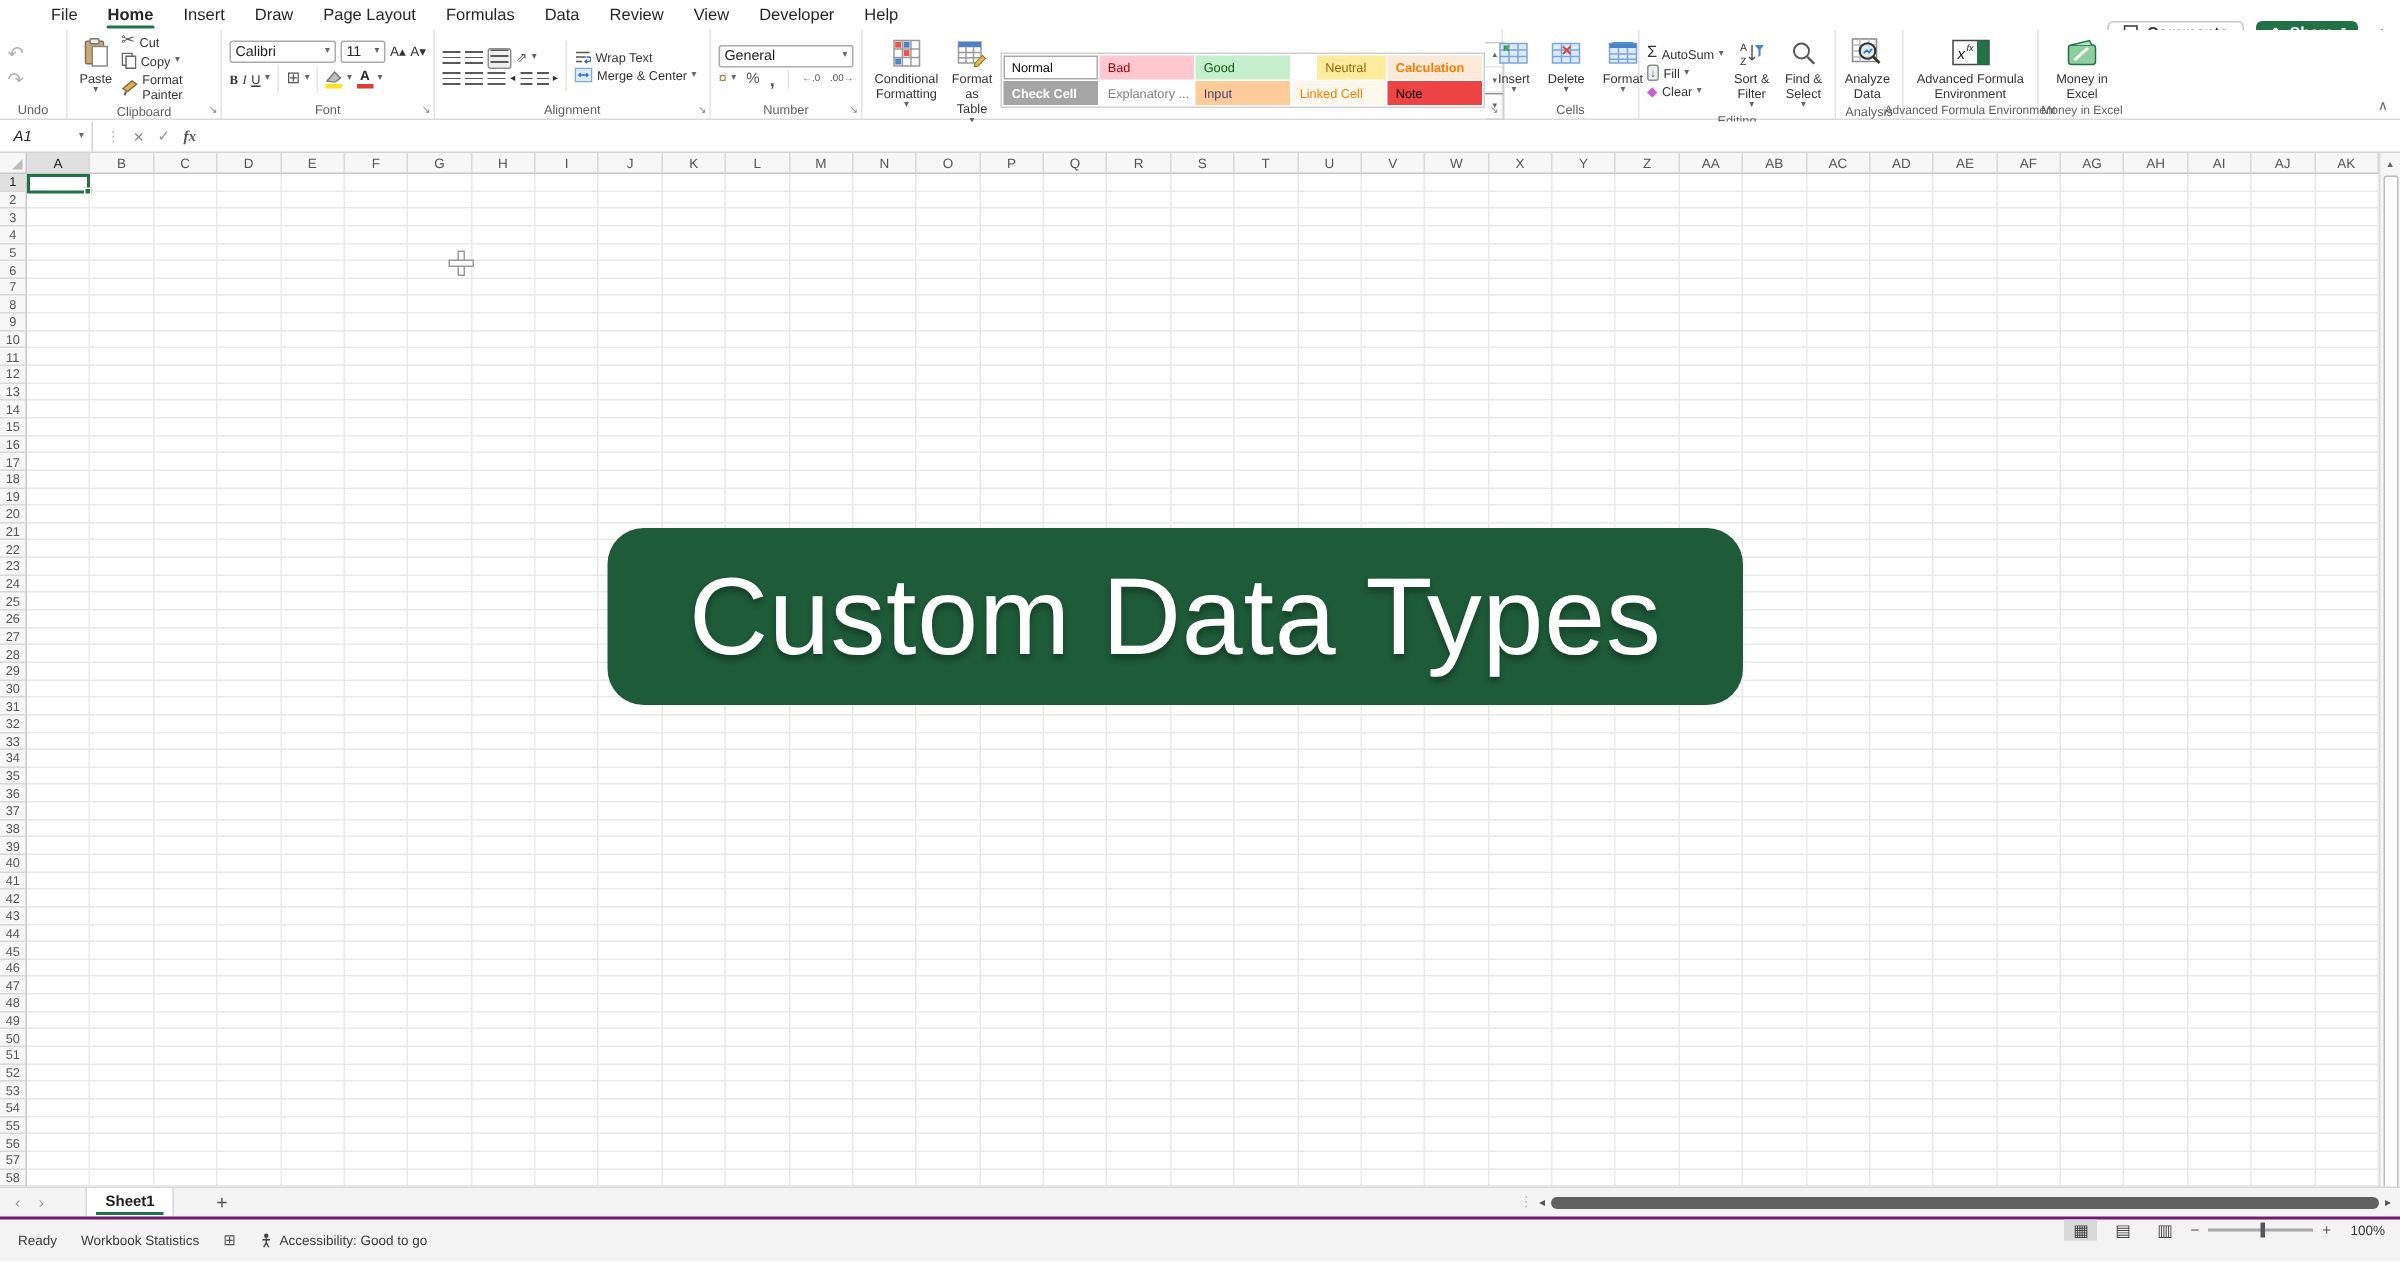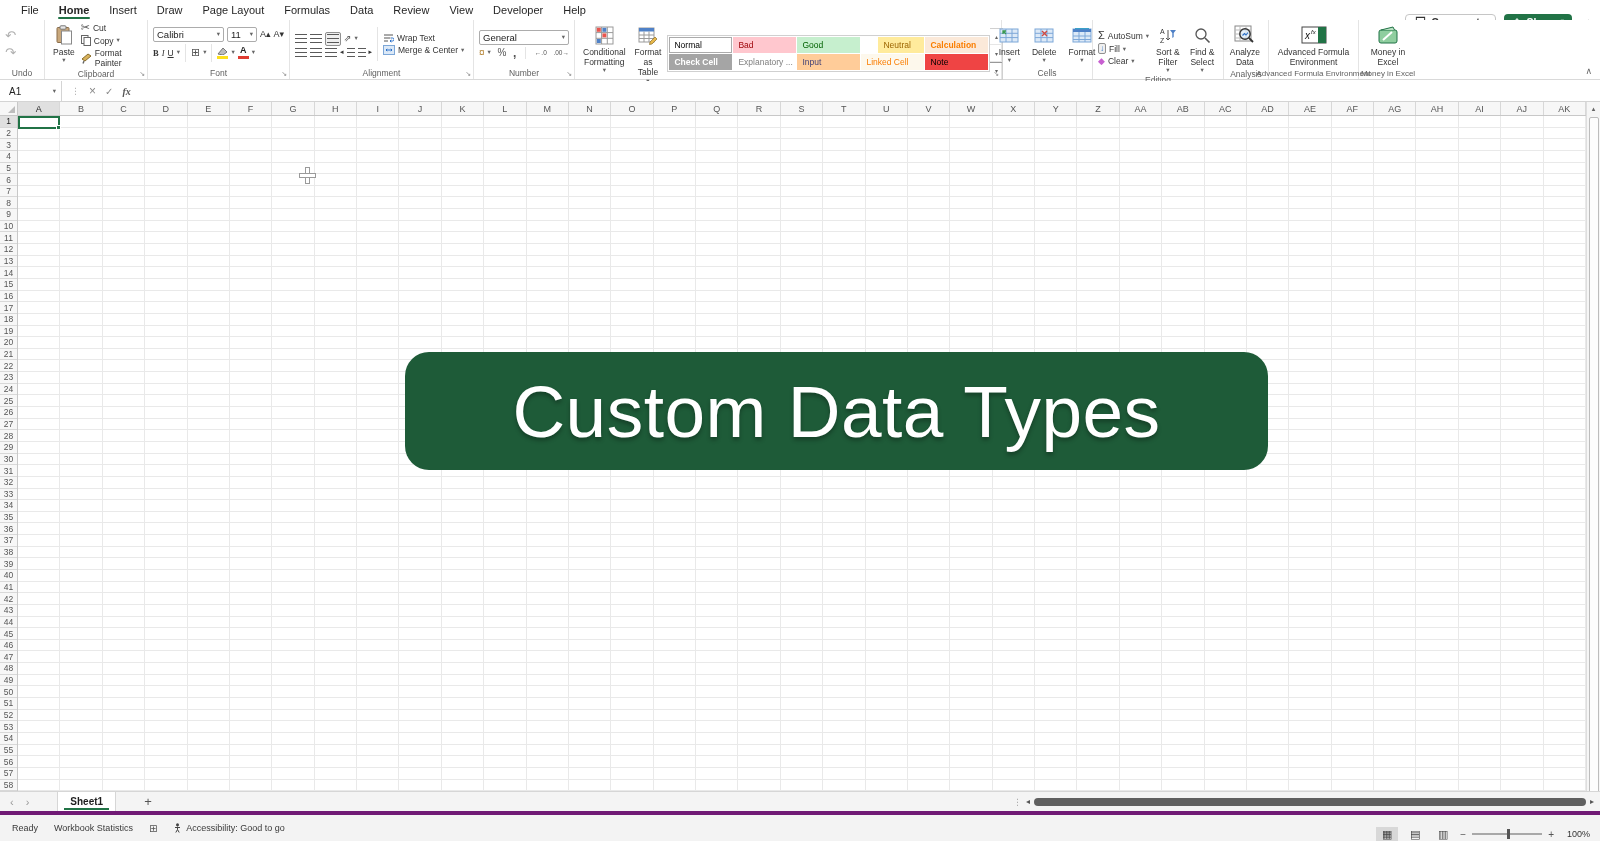--- a/index.html
+++ b/index.html
@@ -1,20 +1,20 @@
 <!DOCTYPE html>
 <html><head>
 <meta charset="utf-8">
 <style>
   *{margin:0;padding:0;box-sizing:border-box;font-family:"Liberation Sans","DejaVu Sans",sans-serif;}
   html,body{width:1600px;height:841px;overflow:hidden;background:#fff;color:#262626;}
   body{position:relative;font-size:11px;}
 
   
-  .menubar{position:absolute;top:0;left:3px;right:0;height:20px;background:#fff;display:flex;align-items:center;gap:36px;}
+  .menubar{position:absolute;top:0;left:16px;right:0;height:20px;background:#fff;display:flex;align-items:center;gap:36px;}
   .menu-items{display:flex;height:100%;padding-left:8px;}
   .menu-item{padding:0 10px;display:flex;align-items:center;height:100%;font-size:11px;color:#262626;position:relative;cursor:default;}
   .menu-item.active{font-weight:700;}
   .menu-item.active::after{content:"";position:absolute;left:9px;right:9px;bottom:1px;height:2.5px;background:#217346;border-radius:2px;}
   .menu-right{margin-left:auto;display:flex;align-items:flex-end;gap:8px;padding-right:8px;margin-top:23px;}
   .comments-btn{display:flex;align-items:center;gap:5px;border:1px solid #c6c6c6;border-radius:4px;background:#fff;height:16px;padding:0 9px;font-size:10.5px;font-weight:600;color:#333;}
   .share-btn{display:flex;align-items:center;gap:5px;background:#217346;color:#fff;border:none;border-radius:4px;height:16px;padding:0 8px;font-size:10.5px;font-weight:600;}
   .share-btn .ddv{color:#d8e9df;}
   .feedback-ic{color:#444;font-size:12px;display:flex;align-items:center;}
 
@@ -41,21 +41,21 @@
   .gallery-wrap{display:flex;align-items:center;}
   .gallery{display:grid;grid-template-columns:repeat(5,63px);grid-auto-rows:16px;gap:1px;background:#fff;border:1px solid #d0d0d0;padding:1px;}
   .style-cell{font-size:8.5px;display:flex;align-items:center;padding-left:4px;border:1px solid transparent;white-space:nowrap;overflow:hidden;cursor:default;}
   .gal-scroll{width:13px;height:52px;display:flex;flex-direction:column;border:1px solid #d0d0d0;border-left:none;}
   .gal-scroll span{flex:1;display:flex;align-items:center;justify-content:center;font-size:6px;color:#666;border-bottom:1px solid #e6e6e6;cursor:default;}
   .gal-scroll span:last-child{border-bottom:none;border-top:1px solid #999;}
   .collapse-ribbon{position:absolute;right:8px;bottom:3px;color:#666;font-size:9px;}
 
   
   .formulabar{position:absolute;top:81px;left:0;right:0;height:21px;background:#fff;border-bottom:1px solid #d4d4d4;display:flex;align-items:stretch;}
-  .namebox{width:62px;display:flex;align-items:center;justify-content:space-between;padding:0 5px 0 9px;border-right:1px solid #d4d4d4;font-size:10px;color:#222;}
+  .namebox{width:62px;display:flex;align-items:center;justify-content:space-between;padding:0 5px 0 9px;border-right:1px solid #d4d4d4;font-size:10px;color:#222;font-style:italic;}
   .fx-zone{display:flex;align-items:center;gap:9px;padding:0 9px;color:#8a8a8a;font-size:10px;}
   .fx-it{font-family:"Liberation Serif",serif;font-style:italic;font-weight:700;color:#555;}
   .fbar-input{flex:1;display:flex;align-items:center;padding-left:8px;font-size:10px;color:#222;}
   .dots{color:#b5b5b5;font-size:9px;display:flex;align-items:center;}
 
   
   .grid-area{position:absolute;top:102px;left:0;right:14px;height:689px;background:#fff;}
   .corner{position:absolute;left:0;top:0;width:18px;height:14px;background:#f7f7f7;border-right:1px solid #c8c8c8;border-bottom:1px solid #c8c8c8;}
   .corner::after{content:"";position:absolute;right:2px;bottom:2px;border-left:7px solid transparent;border-bottom:7px solid #bdbdbd;}
   .col-headers{position:absolute;left:18px;right:0;top:0;height:14px;display:flex;background:#f7f7f7;border-bottom:1px solid #c8c8c8;}
@@ -66,21 +66,21 @@
   .row-h.sel{background:#e0e0e0;color:#222;}
   .cells-wrap{position:absolute;left:18px;top:14px;right:0;bottom:0;}
   .cols-layer{position:absolute;inset:0;display:flex;}
   .cols-layer div{flex:1;border-right:1px solid #e9e9e9;}
   .rows-layer{position:absolute;inset:0;display:flex;flex-direction:column;}
   .rows-layer div{flex:1;border-bottom:1px solid #e9e9e9;}
   .sel-cell{position:absolute;left:0;top:0;width:calc(100%/37);height:calc(100%/58 + 1px);border:2px solid #217346;background:#fff;}
   .fill-handle{position:absolute;right:-3px;bottom:-3px;width:5px;height:5px;background:#217346;border:1px solid #fff;}
 
   
-  .banner{position:absolute;left:387px;top:236px;width:863px;height:118px;border-radius:24px;display:flex;align-items:center;justify-content:center;}
+  .banner{position:absolute;left:387px;top:236px;width:757px;height:118px;border-radius:24px;display:flex;align-items:center;justify-content:center;}
   .banner-text{font-size:73px;letter-spacing:0.5px;font-weight:500;text-shadow:0 3px 4px rgba(0,0,0,0.30);white-space:nowrap;}
 
   
   .cursor{position:absolute;left:300px;top:168px;width:15px;height:15px;pointer-events:none;}
   .cursor::before,.cursor::after{content:"";position:absolute;background:#fff;box-shadow:0 0 0 1px #9a9a9a;}
   .cursor::before{left:6px;top:0;width:3px;height:15px;}
   .cursor::after{left:0;top:6px;width:15px;height:3px;}
 
   
   .vscroll{position:absolute;top:102px;right:0;width:14px;height:709px;background:#f6f6f6;border-left:1px solid #dedede;display:flex;flex-direction:column;align-items:center;}
@@ -94,21 +94,21 @@
   .tabs-nav span{padding:0 6px;cursor:default;}
   .sheet-tab{background:#fff;border-left:1px solid #d6d6d6;border-right:1px solid #d6d6d6;padding:0 12px;display:flex;align-items:center;font-size:10px;font-weight:700;color:#1d1d1d;position:relative;margin-left:18px;cursor:default;}
   .sheet-tab::after{content:"";position:absolute;left:6px;right:6px;bottom:1px;height:2.5px;background:#217346;}
   .add-sheet{display:flex;align-items:center;padding:0 14px;color:#555;font-size:13px;margin-left:14px;cursor:default;}
   .hscroll{margin-left:auto;display:flex;align-items:center;gap:4px;padding-right:6px;}
   .h-handle{color:#aaa;font-size:9px;}
   .hs-arr{color:#555;font-size:8px;cursor:default;}
   .h-thumb{width:552px;height:8px;background:#606060;border-radius:4px;}
 
   
-  .statusbar{position:absolute;top:811px;left:0;right:0;bottom:0;background:#f3f3f3;border-top:4px solid #701a75;display:flex;align-items:flex-end;font-size:9px;color:#3a3a3a;padding:0 4px;}
+  .statusbar{position:absolute;top:811px;left:0;right:0;bottom:0;background:#f3f3f3;border-top:2px solid #701a75;display:flex;align-items:flex-start;font-size:9px;color:#3a3a3a;padding:0 4px;}
   .sb-item{padding:0 8px;display:flex;align-items:center;gap:4px;height:100%;cursor:default;}
   .sb-right{margin-left:auto;display:flex;align-items:center;gap:6px;padding-right:6px;}
   .view-ic{width:22px;height:14px;display:flex;align-items:center;justify-content:center;font-size:11px;color:#444;cursor:default;}
   .view-ic.active{background:#d8d8d8;}
   .zoom-slider{display:flex;align-items:center;gap:6px;}
   .z-track{width:70px;height:2px;background:#a8a8a8;position:relative;}
   .z-thumb{position:absolute;left:50%;top:-4px;width:3px;height:10px;background:#555;}
   .zoom-label{width:30px;text-align:right;font-size:9px;color:#333;}
   .sb-glyph{font-size:10px;color:#555;}
 

